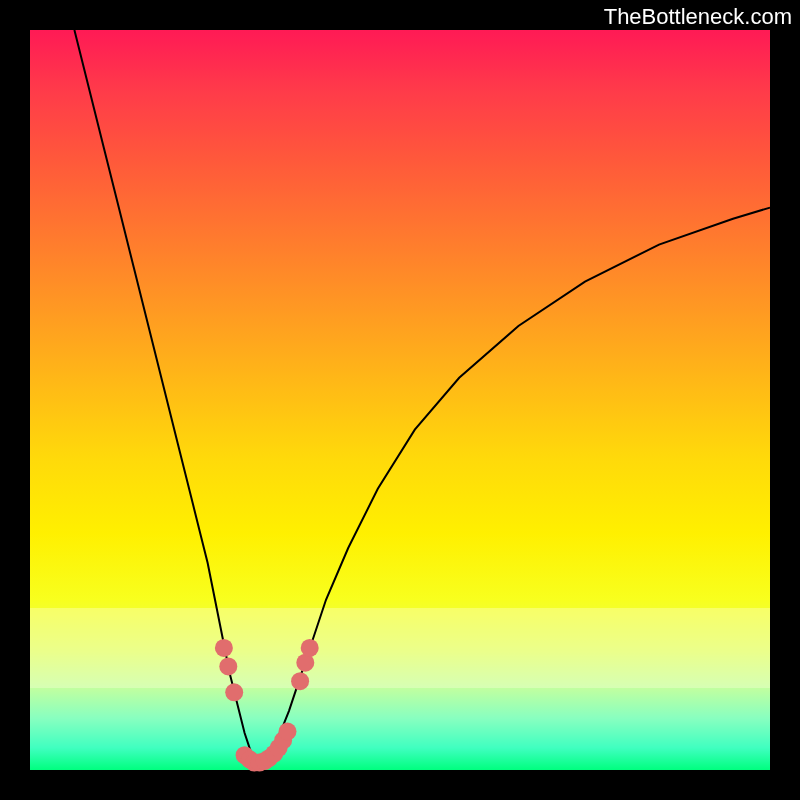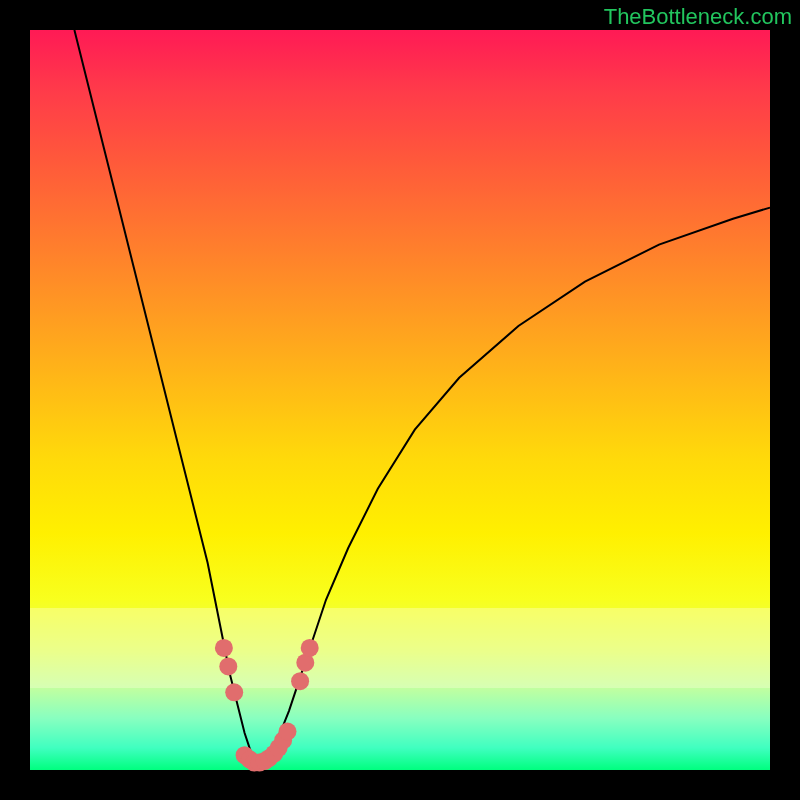--- a/index.html
+++ b/index.html
@@ -47,21 +47,21 @@
     width: 740px;
     top: 608px;
     height: 80px;
     background: rgba(255,255,220,0.35);
     pointer-events: none;
   }
   .watermark {
     position: absolute;
     top: 4px;
     right: 8px;
-    color: #22c55e;
+    color: #ffffff;
     font-size: 22px;
     font-weight: 500;
     pointer-events: none;
   }
   svg.curves {
     position: absolute;
     left: 30px;
     top: 30px;
     width: 740px;
     height: 740px;

